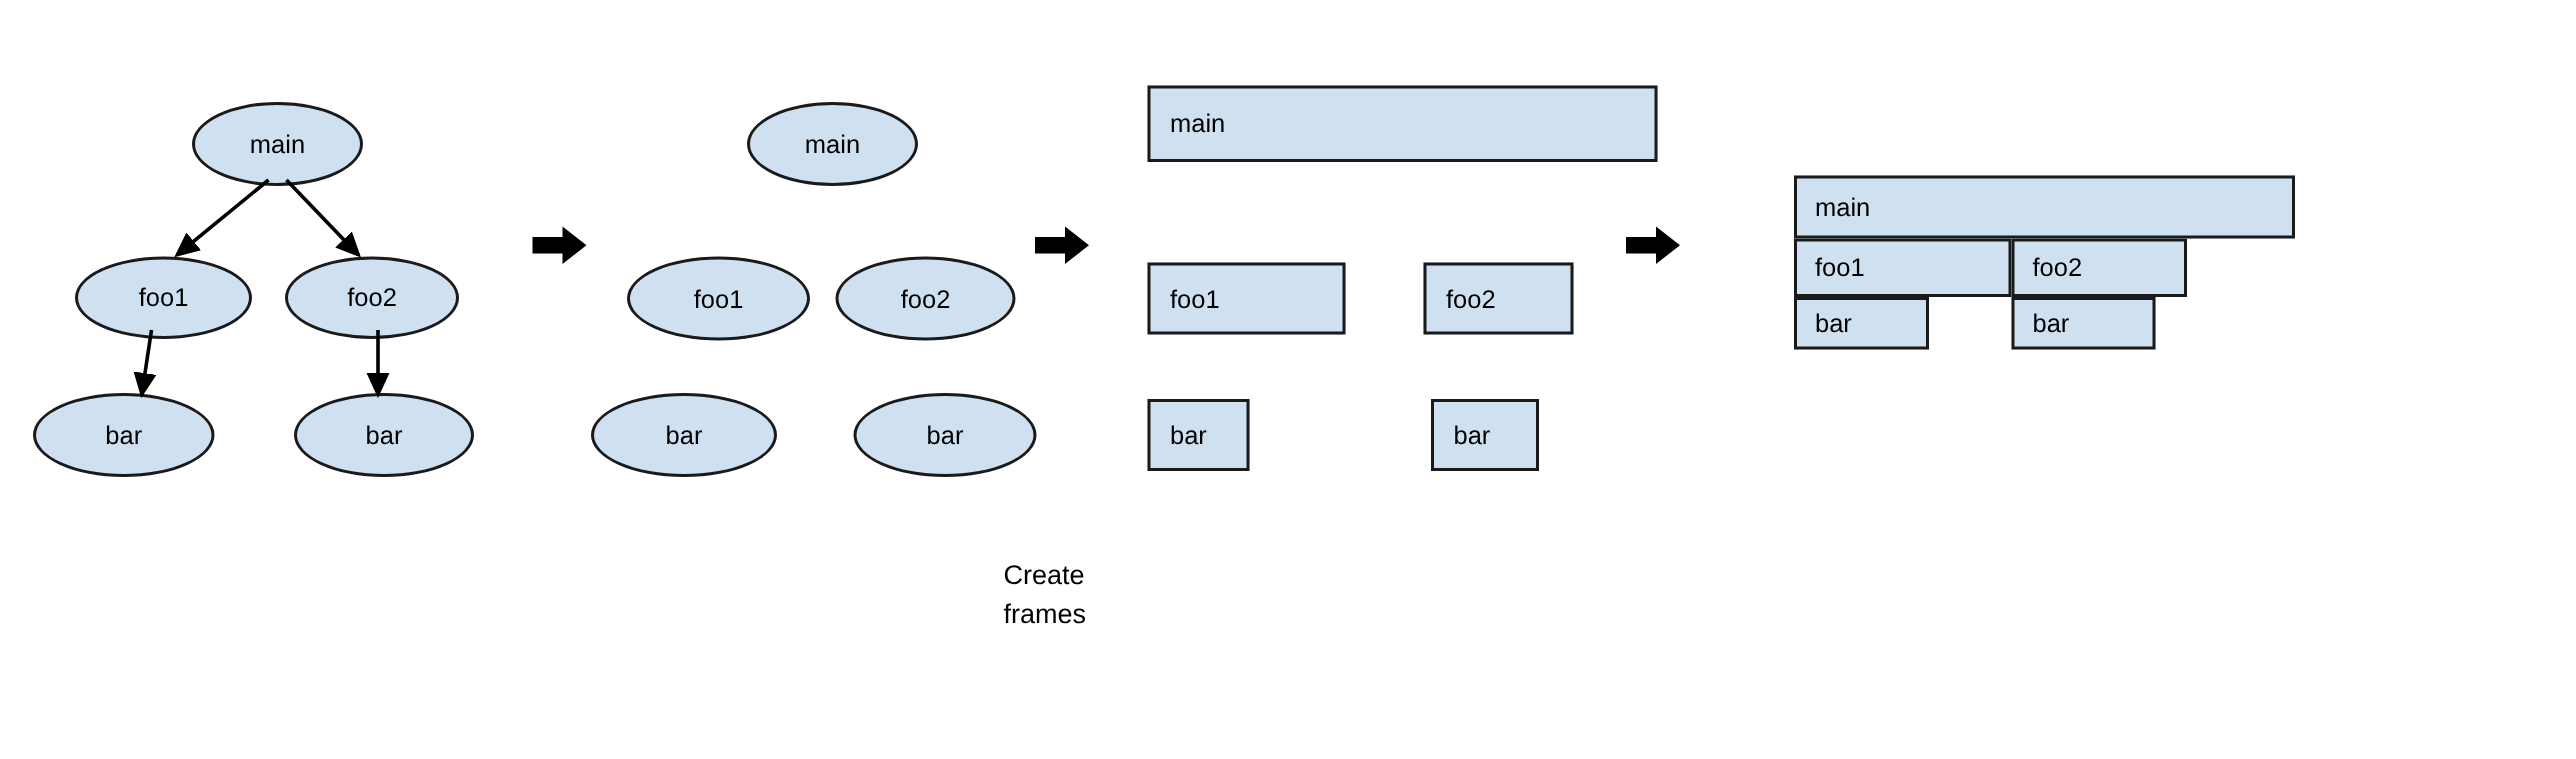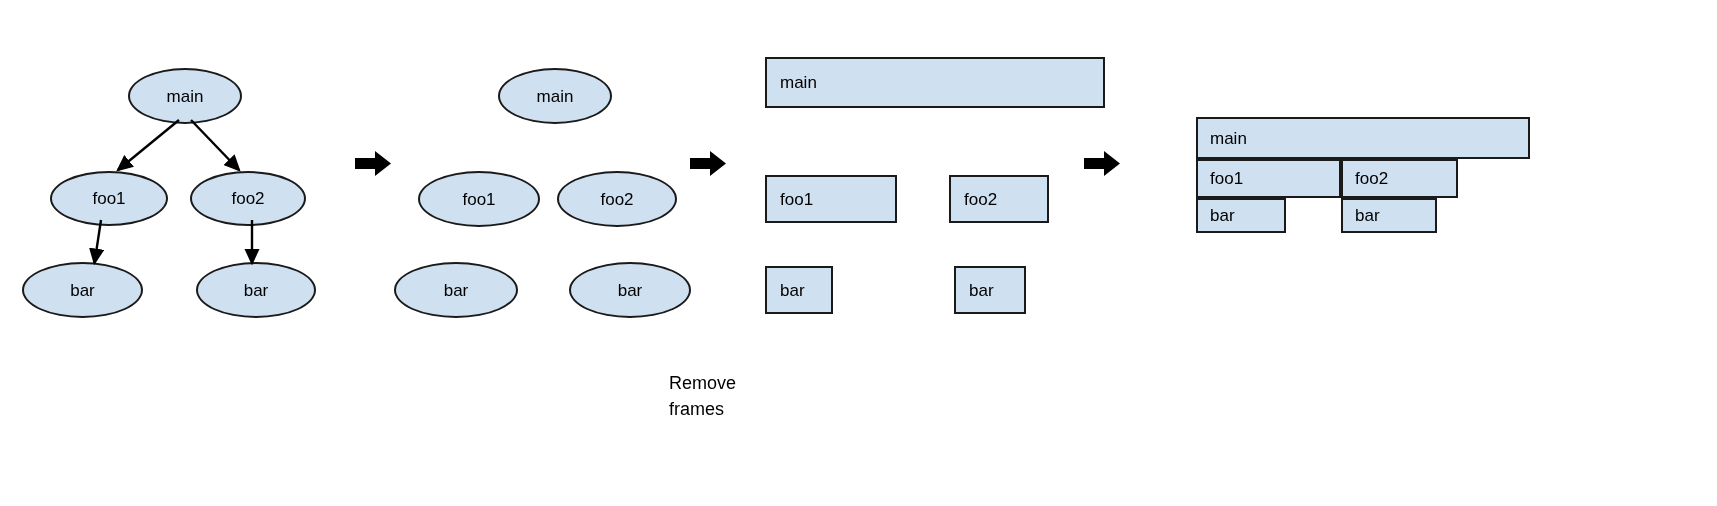--- a/index.html
+++ b/index.html
@@ -93,18 +93,18 @@
     </div>
     <div class="frame" style="left: 1341px; top: 198px; width: 96px; height: 35px;">
       <span class="lbl">bar</span>
     </div>
     <svg width="40" height="32" style="position: absolute; left: 355px; top: 150px;">
       <path d="M0,8 L20,8 L20,1 L36,13.5 L20,26 L20,19 L0,19 Z" fill="#000"></path>
     </svg>
     <svg width="40" height="32" style="position: absolute; left: 690px; top: 150px;">
       <path d="M0,8 L20,8 L20,1 L36,13.5 L20,26 L20,19 L0,19 Z" fill="#000"></path>
     </svg>
-    <div class="caption" style="left: 669px; top: 370px;">Remove
+    <div class="caption" style="left: 669px; top: 370px;">Create
 frames</div>
     <svg width="40" height="32" style="position: absolute; left: 1084px; top: 150px;">
       <path d="M0,8 L20,8 L20,1 L36,13.5 L20,26 L20,19 L0,19 Z" fill="#000"></path>
     </svg>
   </div>
 
 </body></html>

